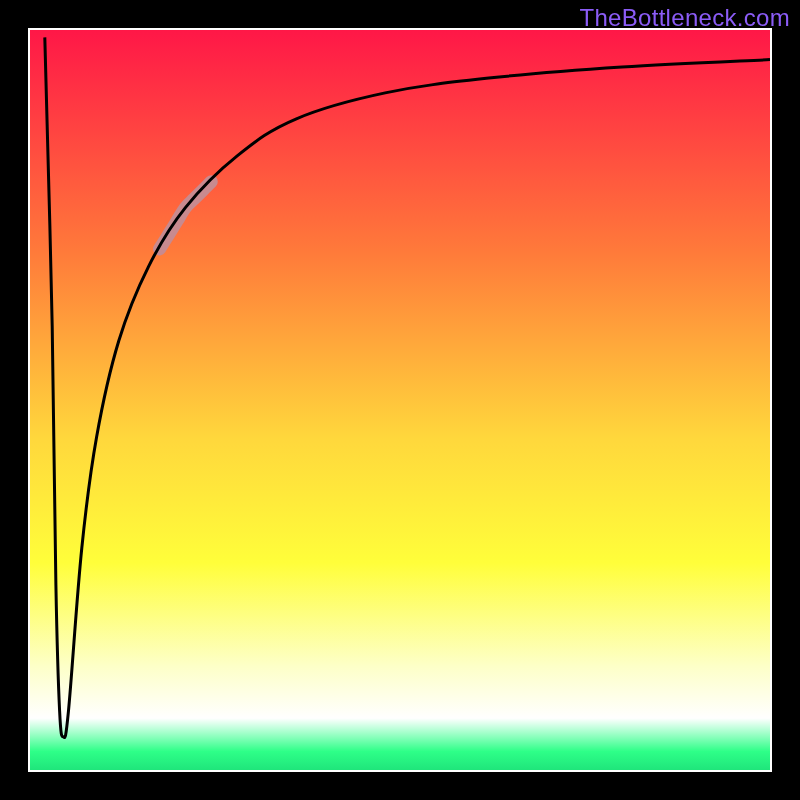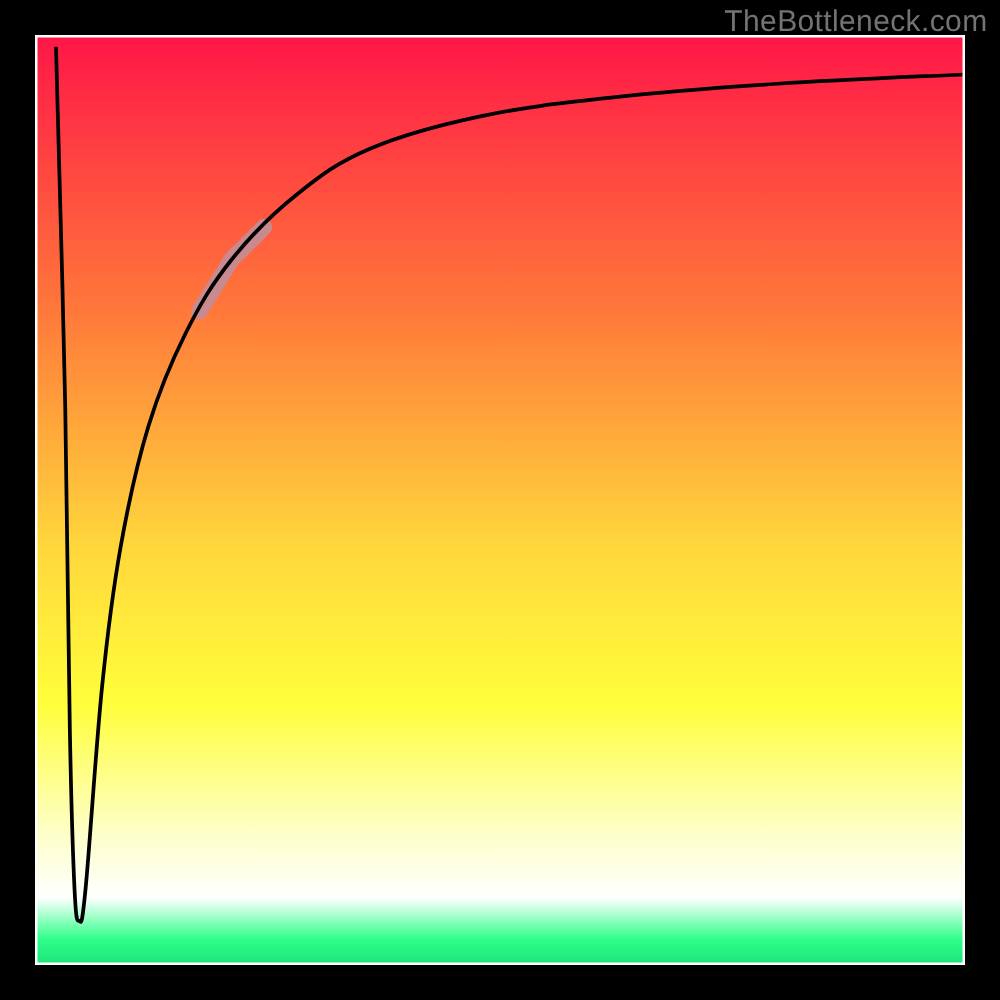--- a/index.html
+++ b/index.html
@@ -12,21 +12,21 @@
   }
   .wrap {
     position: relative;
     width: 800px;
     height: 800px;
   }
   .watermark {
     position: absolute;
     top: 4px;
     right: 10px;
-    color: #737373;
+    color: #8b5cf6;
     font-size: 24px;
     font-weight: 400;
     letter-spacing: 0.3px;
     user-select: none;
   }
   svg.chart {
     display: block;
     width: 800px;
     height: 800px;
   }

